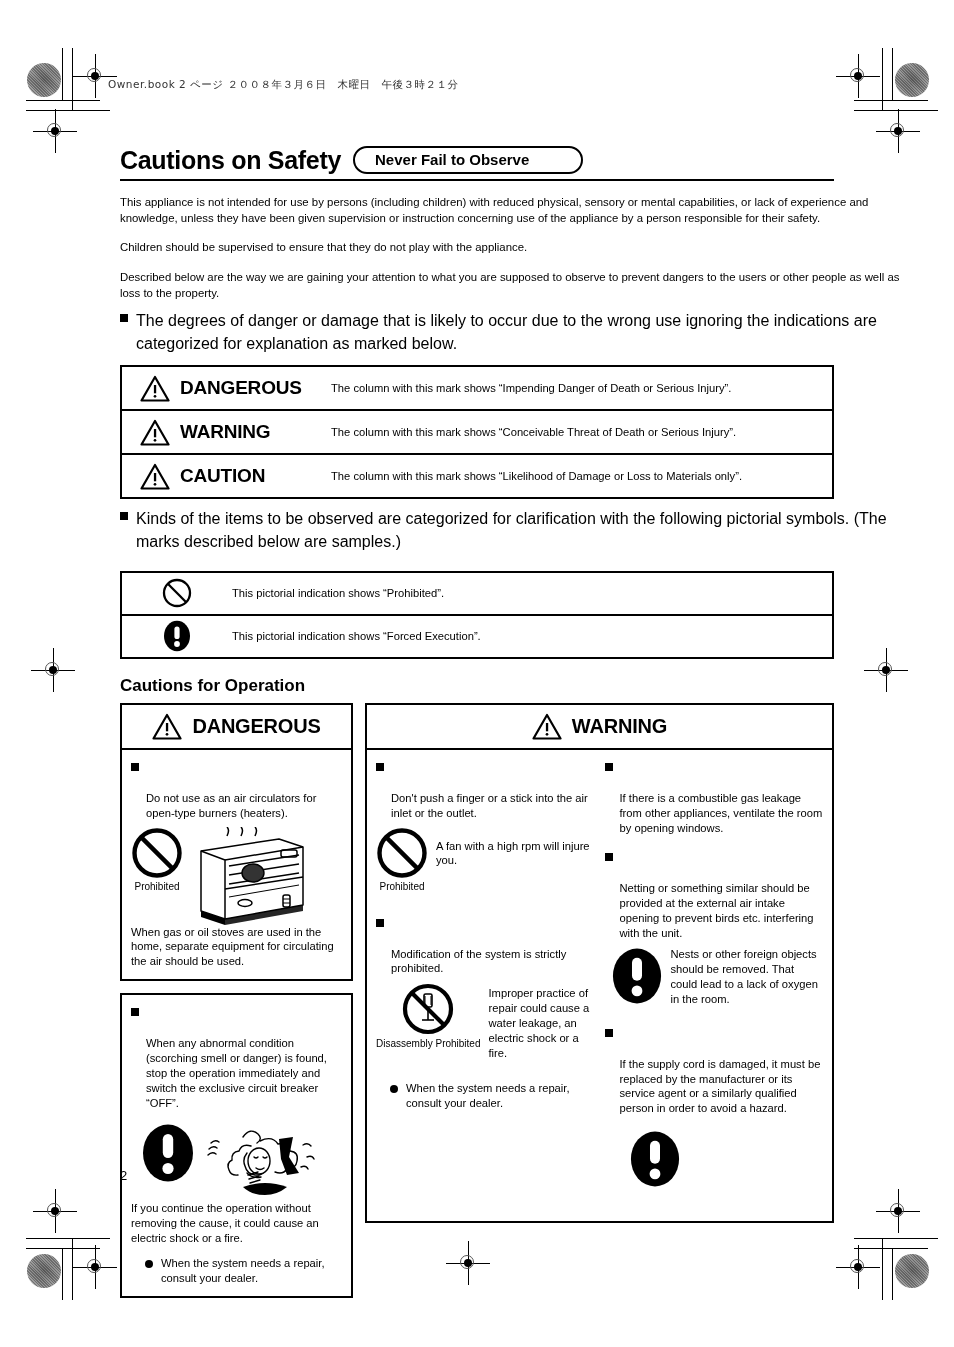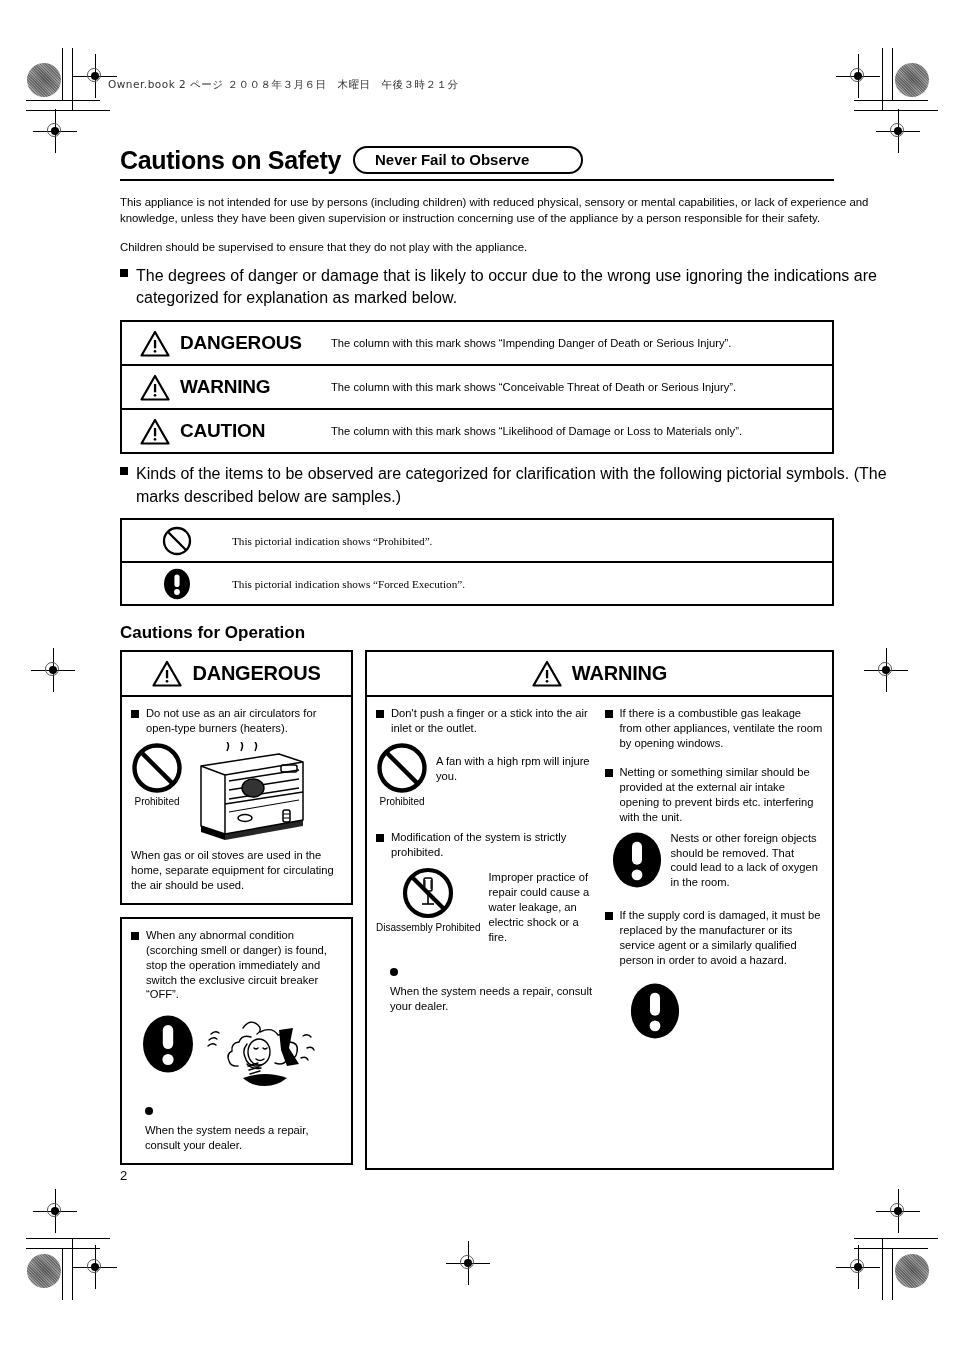--- a/index.html
+++ b/index.html
@@ -63,21 +63,21 @@
   .lvl-table{border:2px solid #000;margin-top:10px;width:714px;box-sizing:border-box;}
   .lvl-row{display:flex;align-items:center;height:42px;border-bottom:2px solid #000;}
   .lvl-row:last-child{border-bottom:none;}
   .lvl-left{flex:0 0 205px;display:flex;align-items:center;gap:10px;padding-left:18px;box-sizing:border-box;}
   .lvl-name{font-size:19px;font-weight:bold;letter-spacing:-0.2px;}
   .lvl-desc{flex:1 1 auto;font-size:11.2px;padding-left:4px;}
 
   .tri{width:30px;height:27px;flex:0 0 auto;}
 
   
-  .sym-table{border:2px solid #000;margin-top:10px;width:714px;box-sizing:border-box;font-family:Liberation Serif, serif;}
+  .sym-table{border:2px solid #000;margin-top:17px;width:714px;box-sizing:border-box;}
   .sym-row{display:flex;align-items:center;height:41px;border-bottom:2px solid #000;}
   .sym-row:last-child{border-bottom:none;}
   .sym-ico{flex:0 0 110px;display:flex;justify-content:center;align-items:center;}
   .sym-desc{flex:1 1 auto;font-size:11.2px;}
 
   .noentry{width:30px;height:30px;}
   .excl{width:28px;height:32px;}
 
   
   .sec-h{font-size:17px;font-weight:bold;margin-top:17px;}
@@ -89,29 +89,29 @@
   .panel{border:2px solid #000;box-sizing:border-box;}
   .panel-head{
     border-bottom:2px solid #000;height:43px;
     display:flex;align-items:center;justify-content:center;gap:10px;
   }
   .panel-head .hd-txt{font-size:20px;font-weight:bold;letter-spacing:-0.2px;}
   .panel-body{padding:9px 9px 10px 9px;}
 
   .item{display:flex;gap:7px;font-size:11.2px;line-height:1.33;}
   .item .sq{margin-top:4px;width:8px;height:8px;}
-  .item .itxt{flex:1 1 auto;}
-
-  .dotitem{display:flex;gap:8px;font-size:11.2px;line-height:1.33;margin-top:11px;padding-left:14px;flex-direction:column;}
+  .item .itxt{flex:1 1 auto;margin-top:32px;}
+
+  .dotitem{display:flex;gap:8px;font-size:11.2px;line-height:1.33;margin-top:11px;padding-left:14px;}
   .dotitem .cir{flex:0 0 auto;width:8px;height:8px;border-radius:50%;background:#000;margin-top:4px;}
 
   .figrow{display:flex;gap:8px;align-items:flex-start;margin-top:6px;}
   .figcap{font-size:10px;text-align:center;line-height:1.2;margin-top:2px;}
   .figtext{font-size:11.2px;line-height:1.33;flex:1 1 auto;padding-top:12px;}
-  .undertext{font-size:11.2px;line-height:1.33;margin-top:8px;}
+  .undertext{font-size:11.2px;line-height:1.33;}
 
   .icobox{flex:0 0 auto;display:flex;flex-direction:column;align-items:center;}
 
   .wcols{display:flex;gap:10px;}
   .wcol{width:219px;}
 
   .pageno{position:absolute;left:120px;top:1168px;font-size:13px;}
 </style>
 </head>
 <body>
@@ -214,20 +214,21 @@
   <div class="content">
 
     <div class="title-row">
       <div class="title-main">Cautions on Safety</div>
       <div class="pill">Never Fail to Observe</div>
     </div>
     <div class="title-rule"></div>
 
     <div class="para">This appliance is not intended for use by persons (including children) with reduced physical, sensory or mental capabilities, or lack of experience and knowledge, unless they have been given supervision or instruction concerning use of the appliance by a person responsible for their safety.</div>
     <div class="para">Children should be supervised to ensure that they do not play with the appliance.</div>
+    <div class="para">Described below are the way we are gaining your attention to what you are supposed to observe to prevent dangers to the users or other people as well as loss to the property.</div>
 
     <div class="bullet-row">
       <div class="sq"></div>
       <div class="btxt">The degrees of danger or damage that is likely to occur due to the wrong use ignoring the indications are categorized for explanation as marked below.</div>
     </div>
 
     <div class="lvl-table">
 
       <div class="lvl-row">
         <div class="lvl-left">
@@ -381,20 +382,21 @@
                   <path d="M53 45 q4 3 8 0"></path>
                   <path d="M44 50 q6 6 14 4"></path>
                   <path d="M45 52 l10 -3 M46 56 l10 -3 M47 60 l10 -3"></path>
                   <path d="M100 22 q5 -3 8 1 M104 34 q5 -2 7 2 M98 44 q5 -2 7 2"></path>
                 </g>
                 <path d="M76 16 L90 14 L86 34 L96 50 L84 52 L78 36 Z" fill="#000"></path>
                 <path d="M40 64 q22 -8 44 0 q-10 8 -22 8 q-14 0 -22 -8 Z" fill="#000"></path>
               </svg>
             </div>
 
+            <div class="undertext">If you continue the operation without removing the cause, it could cause an electric shock or a fire.</div>
 
             <div class="dotitem">
               <div class="cir"></div>
               <div>When the system needs a repair, consult your dealer.</div>
             </div>
           </div>
         </div>
       </div>
 
       <div class="colR">

